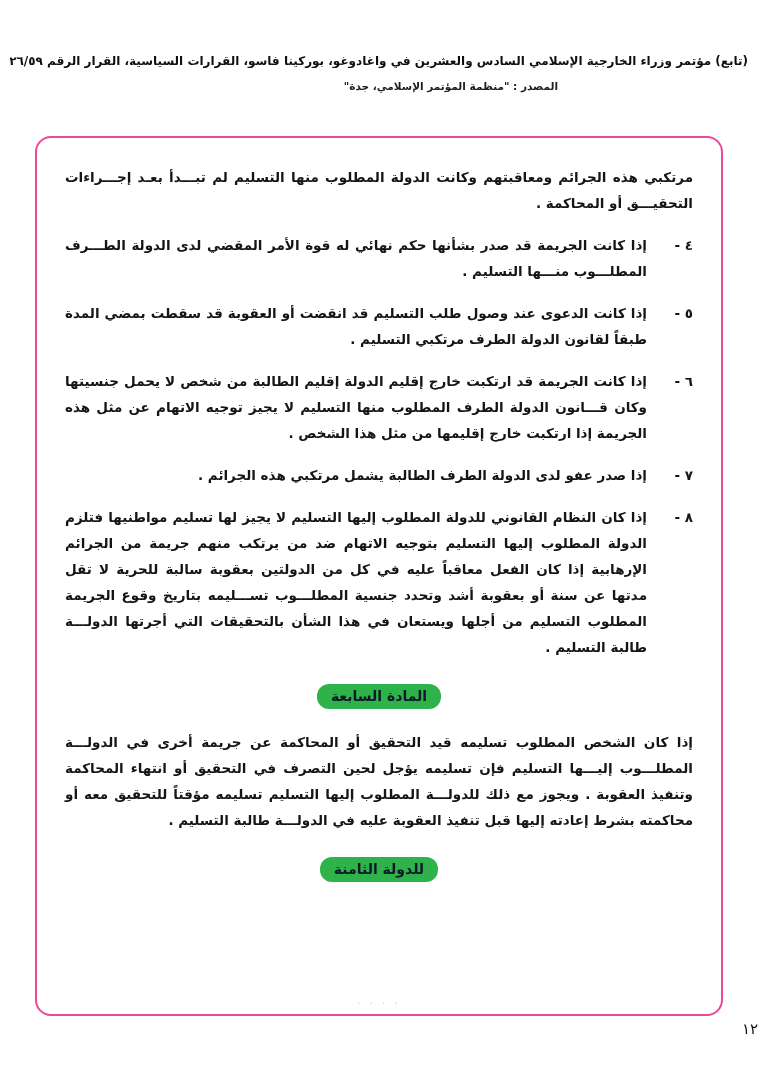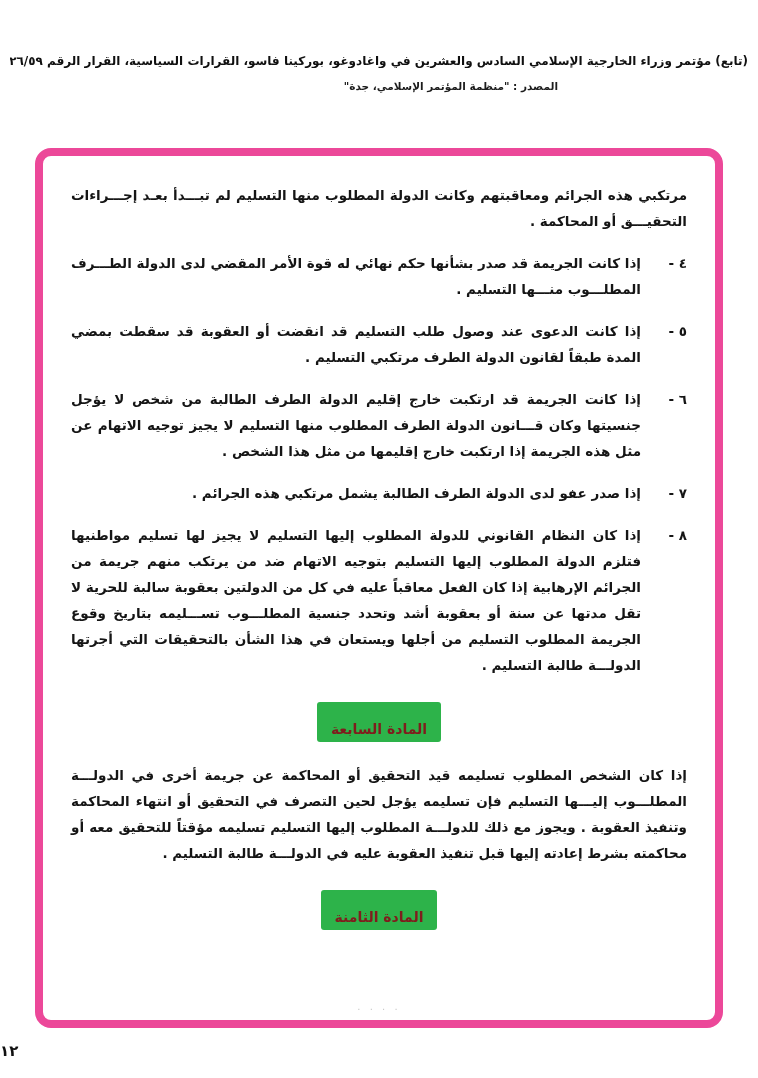--- a/index.html
+++ b/index.html
@@ -24,63 +24,63 @@
     margin: 12px 200px 0 0;
     direction: rtl;
     text-align: right;
     font-size: 10.5px;
     font-weight: bold;
     color: #1c1c1c;
   }
   .green-box {
     position: relative;
     width: 688px; height: 880px;
-    margin: 56px auto 0;
-    border: 8px solid #ec4899;
+    margin: 44px auto 0;
+    border: 2px solid #ec4899;
     border-radius: 16px;
     padding: 26px 28px 20px;
     direction: rtl;
     overflow: hidden;
   }
   .intro, .para, .item .itext, .item .num {
     font-size: 13.5px;
     font-weight: bold;
     line-height: 26px;
     color: #151515;
   }
   .intro { text-align: justify; margin-bottom: 16px; }
   .item { display: flex; margin-bottom: 16px; }
   .item .num { flex: 0 0 46px; }
   .item .itext { flex: 1; text-align: justify; }
   .heading-row { text-align: center; margin: 24px 0 20px; }
   .heading {
     display: inline-block;
     background: #2db34a;
-    color: #7f1d1d;
+    color: #0f172a;
     font-size: 14px;
     font-weight: bold;
-    padding: 19px 14px 5px;
-    border-radius: 3px;
+    padding: 4px 14px 5px;
+    border-radius: 12px;
   }
   .para { text-align: justify; margin-bottom: 12px; }
   .scan-marks {
     position: absolute;
     bottom: 8px; left: 0; right: 0;
     text-align: center;
     direction: ltr;
     color: #9a9a9a;
     font-size: 10px;
     letter-spacing: 3px;
     opacity: 0.55;
   }
   .page-number {
-    margin-top: 14px;
-    text-align: left;
+    margin-top: 4px;
+    text-align: right;
     font-size: 15px;
-    font-weight: bold;
+    font-weight: normal;
     color: #101010;
   }
 </style>
 </head>
 <body>
 
 <div>
 
   <div class="header-title">(تابع) مؤتمر وزراء الخارجية الإسلامي السادس والعشرين في واغادوغو، بوركينا فاسو، القرارات السياسية، القرار الرقم ٢٦/٥٩-س</div>
 
@@ -95,41 +95,41 @@
       <div class="itext">إذا كانت الجريمة قد صدر بشأنها حكم نهائي له قوة الأمر المقضي لدى الدولة الطـــرف المطلـــوب منـــها التسليم .</div>
     </div>
 
     <div class="item">
       <span class="num">٥ -</span>
       <div class="itext">إذا كانت الدعوى عند وصول طلب التسليم قد انقضت أو العقوبة قد سقطت بمضي المدة طبقاً لقانون الدولة الطرف مرتكبي التسليم .</div>
     </div>
 
     <div class="item">
       <span class="num">٦ -</span>
-      <div class="itext">إذا كانت الجريمة قد ارتكبت خارج إقليم الدولة الطرف الطالبة من شخص لا يؤجل جنسيتها وكان قـــانون الدولة الطرف المطلوب منها التسليم لا يجيز توجيه الاتهام عن مثل هذه الجريمة إذا ارتكبت خارج إقليمها من مثل هذا الشخص .</div>
+      <div class="itext">إذا كانت الجريمة قد ارتكبت خارج إقليم الدولة إقليم الطالبة من شخص لا يحمل جنسيتها وكان قـــانون الدولة الطرف المطلوب منها التسليم لا يجيز توجيه الاتهام عن مثل هذه الجريمة إذا ارتكبت خارج إقليمها من مثل هذا الشخص .</div>
     </div>
 
     <div class="item">
       <span class="num">٧ -</span>
       <div class="itext">إذا صدر عفو لدى الدولة الطرف الطالبة يشمل مرتكبي هذه الجرائم .</div>
     </div>
 
     <div class="item">
       <span class="num">٨ -</span>
       <div class="itext">إذا كان النظام القانوني للدولة المطلوب إليها التسليم لا يجيز لها تسليم مواطنيها فتلزم الدولة المطلوب إليها التسليم بتوجيه الاتهام ضد من يرتكب منهم جريمة  من الجرائم الإرهابية إذا كان الفعل معاقباً عليه في كل من الدولتين بعقوبة سالبة للحرية لا تقل مدتها عن سنة أو بعقوبة أشد وتحدد جنسية المطلـــوب تســـليمه بتاريخ وقوع الجريمة المطلوب التسليم من أجلها ويستعان في هذا الشأن بالتحقيقات التي أجرتها الدولـــة طالبة التسليم .</div>
     </div>
 
     <div class="heading-row">
       <span class="heading">المادة السابعة</span>
     </div>
 
     <p class="para">إذا كان الشخص المطلوب تسليمه قيد التحقيق أو المحاكمة عن جريمة أخرى في الدولـــة المطلـــوب إليـــها التسليم فإن تسليمه يؤجل لحين التصرف في التحقيق أو انتهاء المحاكمة وتنفيذ العقوبة .  ويجوز مع ذلك للدولـــة المطلوب إليها التسليم تسليمه مؤقتاً للتحقيق معه أو  محاكمته بشرط إعادته إليها قبل تنفيذ العقوبة عليه في الدولـــة طالبة التسليم .</p>
 
     <div class="heading-row">
-      <span class="heading">المادة الثامنة</span>
+      <span class="heading">للدولة الثامنة</span>
     </div>
 
 
     <div class="scan-marks">. . . .</div>
   </div>
 
   <div class="page-number">١٢</div>
 
 </div>
 

